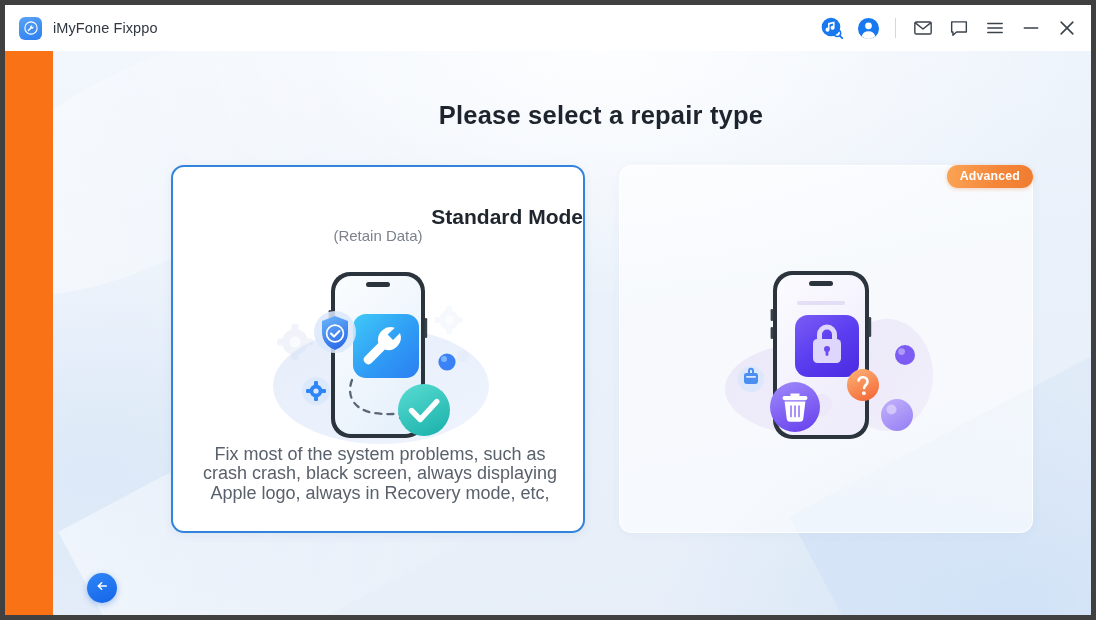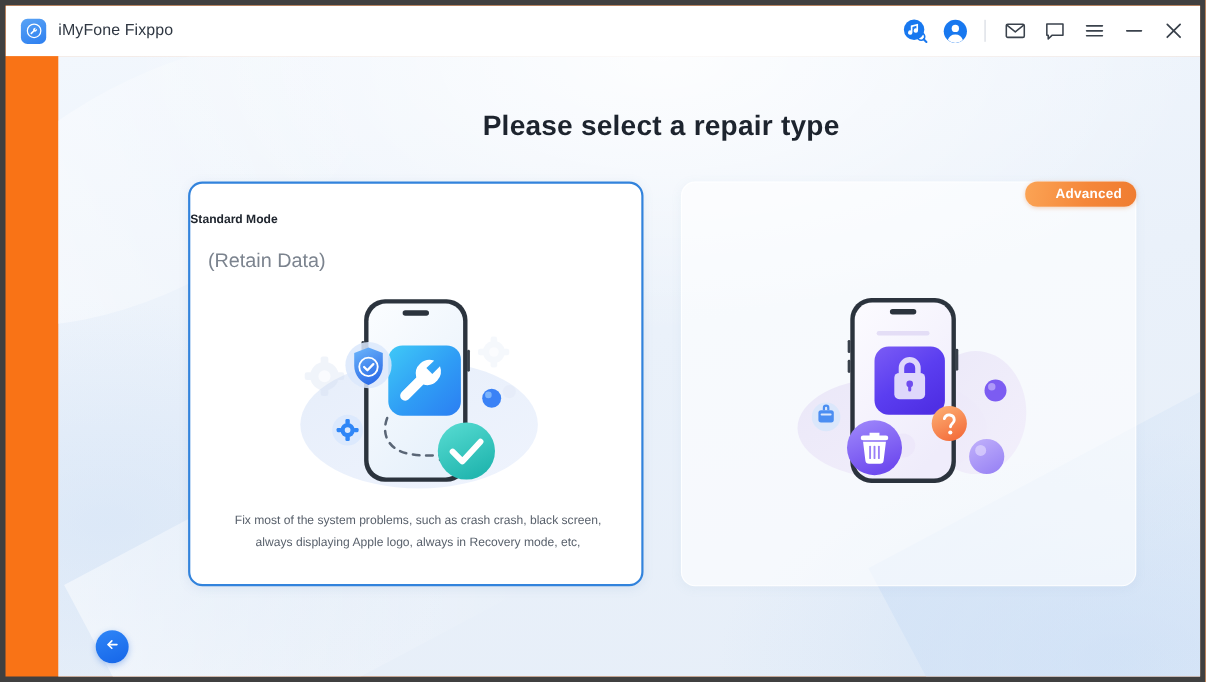--- a/index.html
+++ b/index.html
@@ -144,52 +144,53 @@
   }
   .card-advanced {
     left: 448px;
     background: rgba(255,255,255,0.62);
     border: 1px solid rgba(255,255,255,0.85);
     box-shadow: 0 2px 10px rgba(120,150,190,0.07);
   }
 
   .card-title {
     position: absolute;
-    top: 27px;
+    top: 38px;
     left: 0;
     width: 100%;
-    text-align: left;
-    font-size: 11px;
+    text-align: right;
+    font-size: 21px;
     font-weight: bold;
     color: #20262f;
   }
   .card-subtitle {
     position: absolute;
     top: 60px;
-    left: 16px;
+    left: 0;
     width: 100%;
-    font-size: 18px;
+    text-align: center;
+    font-size: 15px;
     color: #7b838e;
   }
   .card-desc {
     position: absolute;
     bottom: 28px;
     left: 24px;
     width: 366px;
     text-align: center;
-    font-size: 11px;
+    font-size: 18px;
     line-height: 19.5px;
     color: #59616c;
   }
 
   .badge-advanced {
     position: absolute;
     top: -1px;
     right: -1px;
-    padding: 4px 13px 5px 28px;
+    padding: 4px 13px 5px 13px;
     border-radius: 11px 12px 11px 11px;
     background: linear-gradient(100deg, #fba455 0%, #f5873a 55%, #ef7c30 100%);
     color: #ffffff;
     font-size: 12.3px;
     font-weight: bold;
     letter-spacing: 0.2px;
     box-shadow: 0 1px 4px rgba(230,130,60,0.35);
   }
 
   .illus {

